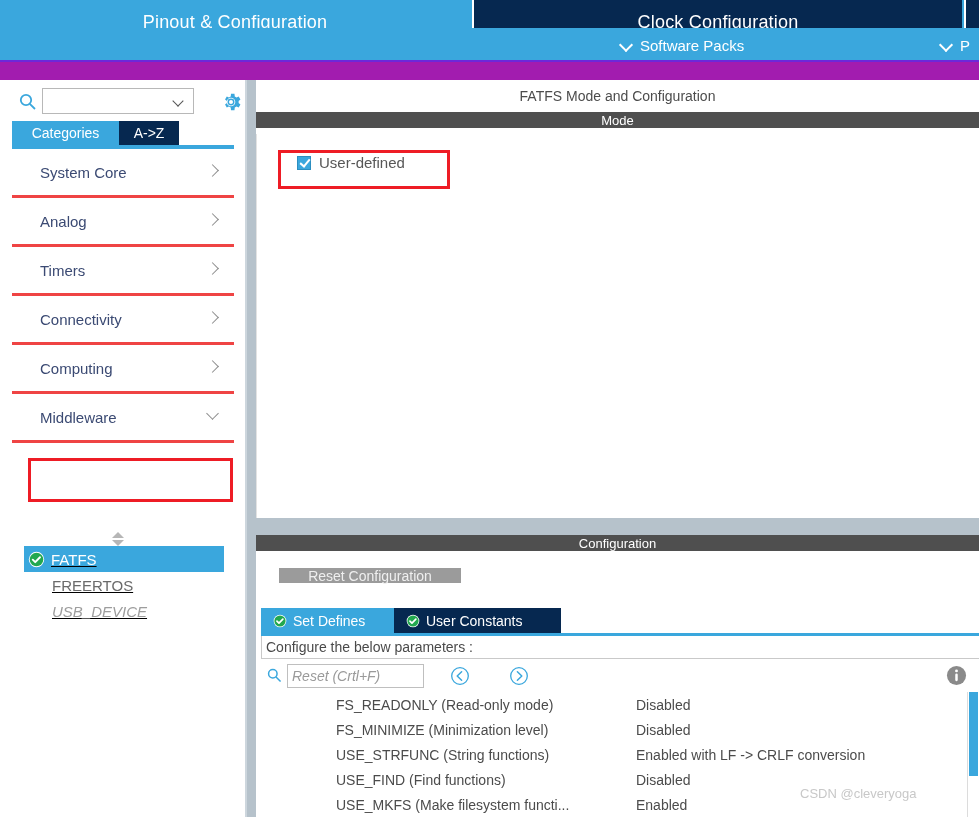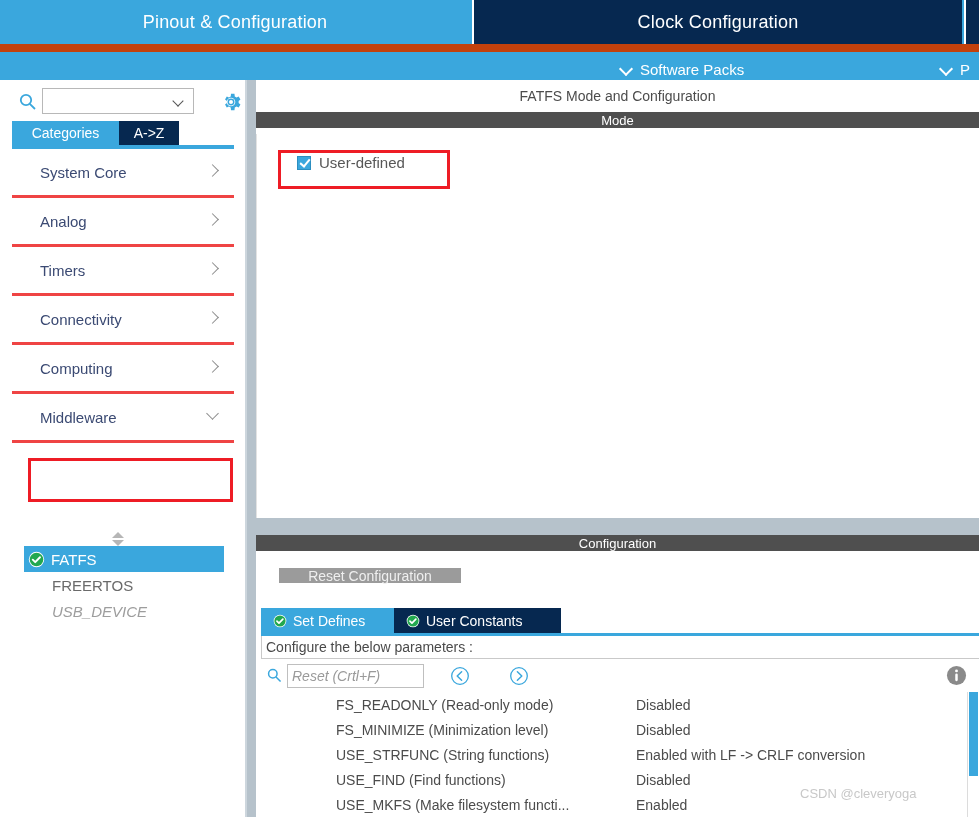--- a/index.html
+++ b/index.html
@@ -3,36 +3,36 @@
 <meta charset="utf-8">
 <style>
   * { box-sizing: border-box; margin: 0; padding: 0; }
   html, body {
     width: 979px; height: 817px;
     overflow: hidden;
     background: #ffffff;
     font-family: "Liberation Sans", sans-serif;
     -webkit-font-smoothing: antialiased;
   }
-  #app { position: relative; width: 979px; height: 817px; background:#c2410c; }
+  #app { position: relative; width: 979px; height: 817px; background:#a21caf; }
 
   
   .topbar { position:absolute; left:0; top:0; width:979px; height:44px; background:#3aa7dd; }
   .main-tab {
     position:absolute; top:0; height:44px;
     display:flex; align-items:center; justify-content:center;
     color:#ffffff; font-size:18px; letter-spacing:.2px;
     cursor:pointer; user-select:none;
   }
   .main-tab.active { background:#3aa7dd; }
   .main-tab.inactive { background:#062850; border-left:2px solid #ffffff; }
 
   
-  .subbar { position:absolute; left:0; top:52px; width:979px; height:34px; background:#3aa7dd;
-            border-bottom:2px solid #000000; }
+  .subbar { position:absolute; left:0; top:28px; width:979px; height:34px; background:#3aa7dd;
+            border-bottom:2px solid #6d28d9; }
   .sub-item { position:absolute; top:0; height:34px; display:flex; align-items:center; gap:7px;
               color:#ffffff; font-size:15px; cursor:pointer; user-select:none; }
   .chev-d { display:inline-block; width:13px; height:13px; position:relative; }
   .chev-d::after {
     content:""; position:absolute; left:1px; top:1px; width:8px; height:8px;
     border-right:2.4px solid #fff; border-bottom:2.4px solid #fff;
     transform: rotate(45deg);
   }
 
   
@@ -73,21 +73,21 @@
     border-right:1.8px solid #8c8c8c; border-bottom:1.8px solid #8c8c8c;
     transform:rotate(-45deg);
   }
   .cat-row .arr.down::after { transform:rotate(45deg); top:-2px; }
 
   .spinner { position:absolute; left:112px; top:452px; width:14px; height:16px; }
   .spinner .up, .spinner .dn { position:absolute; left:0; width:0; height:0; }
   .spinner .up { top:0; border-left:6px solid transparent; border-right:6px solid transparent; border-bottom:6px solid #b6b6b6; }
   .spinner .dn { top:8px; border-left:6px solid transparent; border-right:6px solid transparent; border-top:6px solid #b6b6b6; }
 
-  .mw-list { position:absolute; left:24px; top:466px; width:200px; }
+  .mw-list { position:absolute; left:24px; top:466px; width:200px;text-decoration:underline; }
   .mw-item { height:26px; display:flex; align-items:center; font-size:15px; cursor:pointer; }
   .mw-item.selected { background:#3aa7dd; color:#ffffff; padding-left:4px; }
   .mw-item.normal { color:#6a6a6a; padding-left:28px; }
   .mw-item.disabled { color:#9d9d9d; font-style:italic; padding-left:28px; }
   .ok-badge { width:17px; height:17px; margin-right:6px; flex:0 0 17px; }
 
   
   .v-split { position:absolute; left:245px; top:80px; width:11px; height:737px; background:#b6c2cb; }
   .v-split::before { content:""; position:absolute; left:0; top:0; width:2px; height:100%; background:#cdd6dd; }
 

